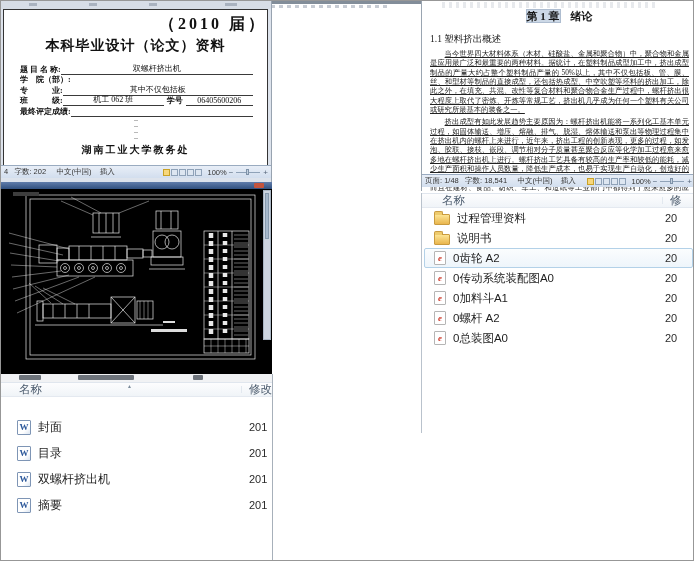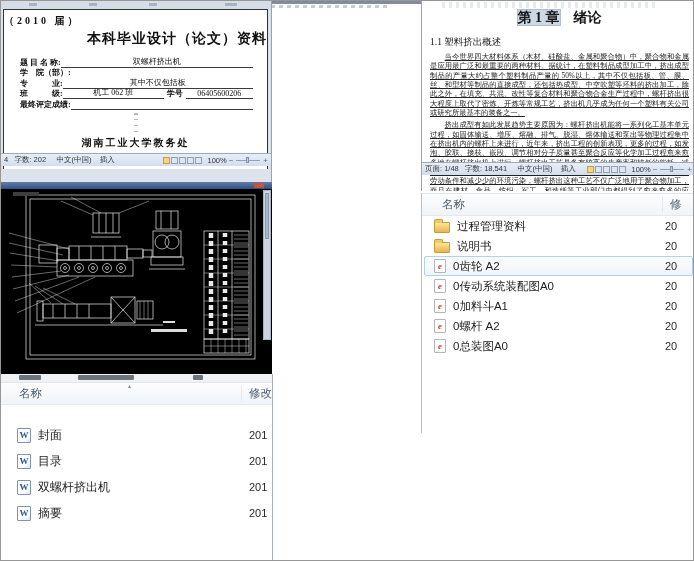--- a/index.html
+++ b/index.html
@@ -9,36 +9,36 @@
             border:1px solid #979797; overflow:hidden; }
 
   
   #left-word { position:absolute; left:0; top:0; width:271px; height:181px;
                background:#dde3ec; border-right:1px solid #98a3b0; overflow:hidden; }
   .lw-top { position:relative; height:8px; background:#d7dde6; }
   .lw-top i { position:absolute; top:2px; height:3px; background:#a9b2bf; }
   .lw-page { position:absolute; left:2px; top:8px; right:3px; bottom:13px;
              background:#fff; border:1px solid #343434; border-bottom:none;
              overflow:hidden; font-family:"Liberation Serif",serif; color:#111; }
-  .cover-year { text-align:left; font-weight:bold; font-size:10px; margin-top:4px; letter-spacing:3px; }
-  .cover-title { text-align:right; font-weight:bold; font-size:14px; margin-top:2px; letter-spacing:1px; }
+  .cover-year { text-align:right; font-weight:bold; font-size:16px; margin-top:4px; letter-spacing:3px; }
+  .cover-title { text-align:center; font-weight:bold; font-size:14px; margin-top:2px; letter-spacing:1px; }
   .cover-fields { margin:9px 14px 0 16px; }
   .field-row { display:flex; align-items:flex-end; height:10.6px; font-size:8px; }
   .f-label { font-weight:bold; white-space:pre; flex:0 0 auto; }
   .f-value { flex:1.5; border-bottom:1px solid #3a3a3a; text-align:center;
              white-space:nowrap; overflow:hidden; font-size:8px; }
   .f-label2 { font-weight:bold; white-space:pre; padding:0 3px; flex:0 0 auto; }
   .f-value2 { flex:1; border-bottom:1px solid #3a3a3a; text-align:center;
               white-space:nowrap; overflow:hidden; font-size:8px; }
   .cover-dots { width:4px; height:22px; margin:3px auto 0;
      background:repeating-linear-gradient(#b9b9b9 0 1.5px, transparent 1.5px 6px); }
   .cover-footer { text-align:center; font-weight:bold; font-size:10px; margin-top:1px; letter-spacing:2px; }
 
   
-  .statusbar { position:absolute; left:0; bottom:16px; height:13px; width:100%;
+  .statusbar { position:absolute; left:0; bottom:4px; height:13px; width:100%;
                background:linear-gradient(#e8eef7,#d2deee); border-top:1px solid #9aabc0;
                display:flex; align-items:center; font-size:7.5px; color:#333; padding:0 3px; overflow:hidden; }
   .sb-text { flex:1; white-space:pre; overflow:hidden; }
   .view-btns { display:flex; gap:1px; margin-right:3px; flex:0 0 auto; }
   .vb { width:7px; height:7px; border:1px solid #8fa2b8; background:#dde6f1; }
   .vb.active { background:#f7d77c; border-color:#c9a227; }
   .sb-zoom { margin:0 2px; flex:0 0 auto; }
   .sb-sign { color:#55657a; flex:0 0 auto; font-size:8px; }
   .slider { width:24px; height:1px; background:#8fa2b8; position:relative; margin:0 3px; flex:0 0 auto; }
   .slider-thumb { position:absolute; left:10px; top:-2.5px; width:3px; height:6px;
@@ -47,21 +47,21 @@
   
   #cad { position:absolute; left:0; top:181px; width:271px; height:192px; background:#000; overflow:hidden; }
   .cad-titlebar { position:relative; height:7px; background:linear-gradient(#607dab,#31507f); }
   .cad-close { position:absolute; right:8px; top:1px; width:10px; height:5px; background:#c4543e; border-radius:1px; }
   .cad-smudge { position:absolute; left:12px; top:10px; width:26px; height:4px; background:#3d3d3d; }
   .cad-scroll { position:absolute; right:1px; top:8px; width:8px; height:150px;
                 background:#ccd4df; border:1px solid #a9b5c3; }
   .cad-thumb { margin:2px 1px 0; height:46px; background:#a6b8cb; border:1px solid #8699ad; }
 
   
-  .list-header { position:relative; height:23px; background:linear-gradient(#fdfdfe,#f0f4f8);
+  .list-header { position:relative; height:15px; background:linear-gradient(#fdfdfe,#f0f4f8);
                  border-top:1px solid #e0e6ee; border-bottom:1px solid #e4e9f0;
                  color:#4a5a6c; font-size:11.5px; display:flex; align-items:center; }
   .lh-name { padding-left:18px; }
   .lh-mod { position:absolute; left:248px; }
   .lh-caret { position:absolute; left:126px; top:0px; font-size:5px; color:#7b8b9b; }
   .lh-sep { position:absolute; left:240px; top:3px; bottom:3px; width:1px; background:#e2e8ef; }
 
   #left-list { position:absolute; left:0; top:373px; width:272px; height:186px;
                background:#fff; border-right:1px solid #a7b0ba; overflow:hidden; }
   .clip-row { position:relative; height:8px; background:#f1f2f4; }
@@ -93,21 +93,21 @@
                   border-radius:1px; display:flex; align-items:center; justify-content:center;
                   font:italic bold 9px "Liberation Serif",serif; color:#cf3a2b; }
 
   
   #right-word { position:absolute; left:420px; top:0; width:274px; height:190px;
                 background:#fff; border-left:1px solid #9aa5b1; overflow:hidden; }
   .rw-topfrag { height:6px; margin:1px 40px 0 20px;
      background:repeating-linear-gradient(90deg,#d4d8de 0 3px, transparent 3px 7px);
      opacity:.55; }
   .rw-content { padding:0 6px 0 8px; font-family:"Liberation Serif",serif; color:#161616; }
-  .rw-title { text-align:center; font-size:14px; font-weight:bold; margin-top:1px; }
+  .rw-title { text-align:center; font-size:11px; font-weight:bold; margin-top:1px; }
   .rw-title .hl { background:#ccd8e6; box-shadow:0 0 0 1px #aebdd0; }
   .rw-section { font-size:9.5px; font-weight:normal; margin-top:9px; }
   .rw-para { font-size:7.3px; line-height:9.35px; text-align:justify; text-indent:2em; margin-top:3px; color:#222;text-decoration:underline; }
 
   
   #gap-frag { position:absolute; left:230px; top:0; width:192px; height:3px; background:#828d99; }
   #gap-frag2 { position:absolute; left:238px; top:4px; width:150px; height:3px;
      background:repeating-linear-gradient(90deg,#c7ccd4 0 4px, transparent 4px 8px); }
 </style>
 </head>

